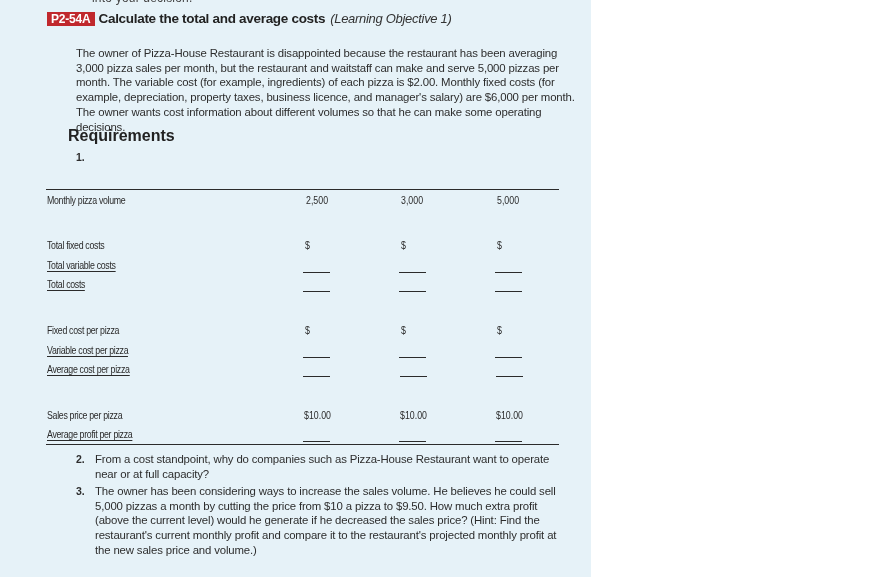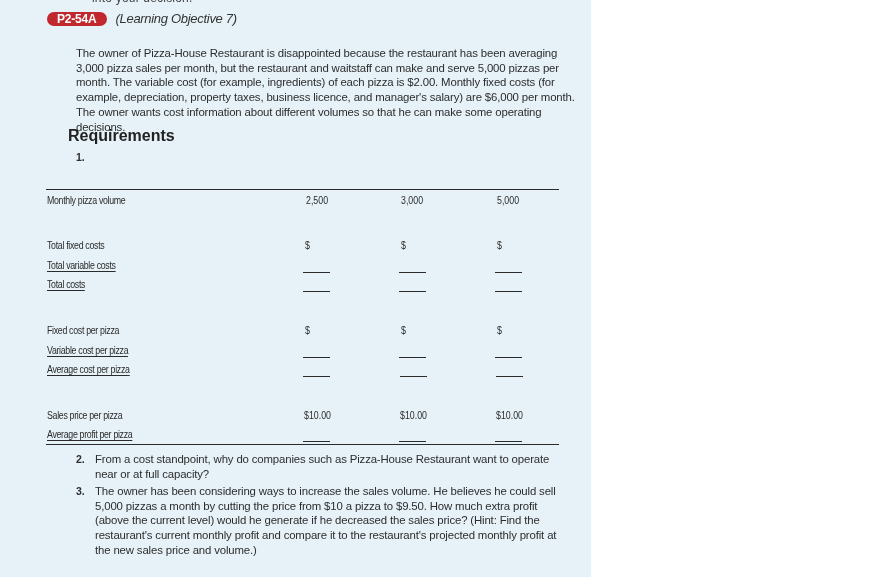--- a/index.html
+++ b/index.html
@@ -1,21 +1,21 @@
 <!DOCTYPE html>
 <html><head>
   <meta charset="utf-8">
   <style>
     html, body { margin:0; padding:0; background:#ffffff; }
     body { width:884px; height:578px; position:relative; overflow:hidden;
            font-family:"Liberation Sans", sans-serif; color:#2a2a2a; }
     .panel { position:absolute; left:0; top:0; width:591px; height:577px; background:#e6f2f8; }
     .cutoff { position:absolute; left:92px; top:-9px; font-size:12px; color:#444; letter-spacing:0.2px; }
     .title-row { position:absolute; left:47px; top:11px; display:flex; align-items:baseline; white-space:nowrap; }
-    .badge { background:#c0282d; color:#fff; font-weight:bold; font-size:12px; padding:0 10px; line-height:14px; margin-right:4px; letter-spacing:-0.2px;border-radius:7px; }
+    .badge { background:#c0282d; color:#fff; font-weight:bold; font-size:12px; padding:0 4px; line-height:14px; margin-right:4px; letter-spacing:-0.2px; }
     .title { font-weight:bold; font-size:13.5px; color:#222; letter-spacing:-0.3px; }
     .lo { font-style:italic; font-size:13px; color:#333; margin-left:5px; letter-spacing:-0.3px; }
     .para { position:absolute; left:76px; top:31px; width:500px; font-size:11.4px; line-height:14.7px; letter-spacing:-0.15px; color:#2d2d2d;margin-top:15px; }
     .req-head { position:absolute; left:68px; top:127px; font-weight:bold; font-size:16px; color:#222; }
     .q { position:absolute; font-size:11.4px; line-height:14.7px; letter-spacing:-0.15px; color:#2d2d2d; }
     .q .num { position:absolute; left:-19px; top:0; font-weight:bold; font-size:10.5px; }
     .q1 { left:95px; top:150px; width:470px; }
     .q2 { left:95px; top:452px; width:470px; }
     .q3 { left:95px; top:484px; width:470px; }
     .rule { position:absolute; left:46px; width:513px; height:1px; background:#2b2b2b; }
@@ -26,21 +26,22 @@
   </style>
 </head>
 <body>
 
 <div class="panel">
 
   <div class="cutoff">into your decision.</div>
 
   <div class="title-row">
     <span class="badge">P2-54A</span>
-    <span class="lo">(Learning Objective 7)</span>
+    <span class="title">Calculate the total and average costs</span>
+    <span class="lo">(Learning Objective 1)</span>
   </div>
 
   <div class="para">The owner of Pizza-House Restaurant is disappointed because the restaurant has been averaging 3,000 pizza sales per month, but the restaurant and waitstaff can make and serve 5,000 pizzas per month. The variable cost (for example, ingredients) of each pizza is $2.00. Monthly fixed costs (for example, depreciation, property taxes, business licence, and manager's salary) are $6,000 per month. The owner wants cost information about different volumes so that he can make some operating decisions.</div>
 
   <div class="req-head">Requirements</div>
 
   <div class="q q1">
     <span class="num">1.</span>
   </div>
 

